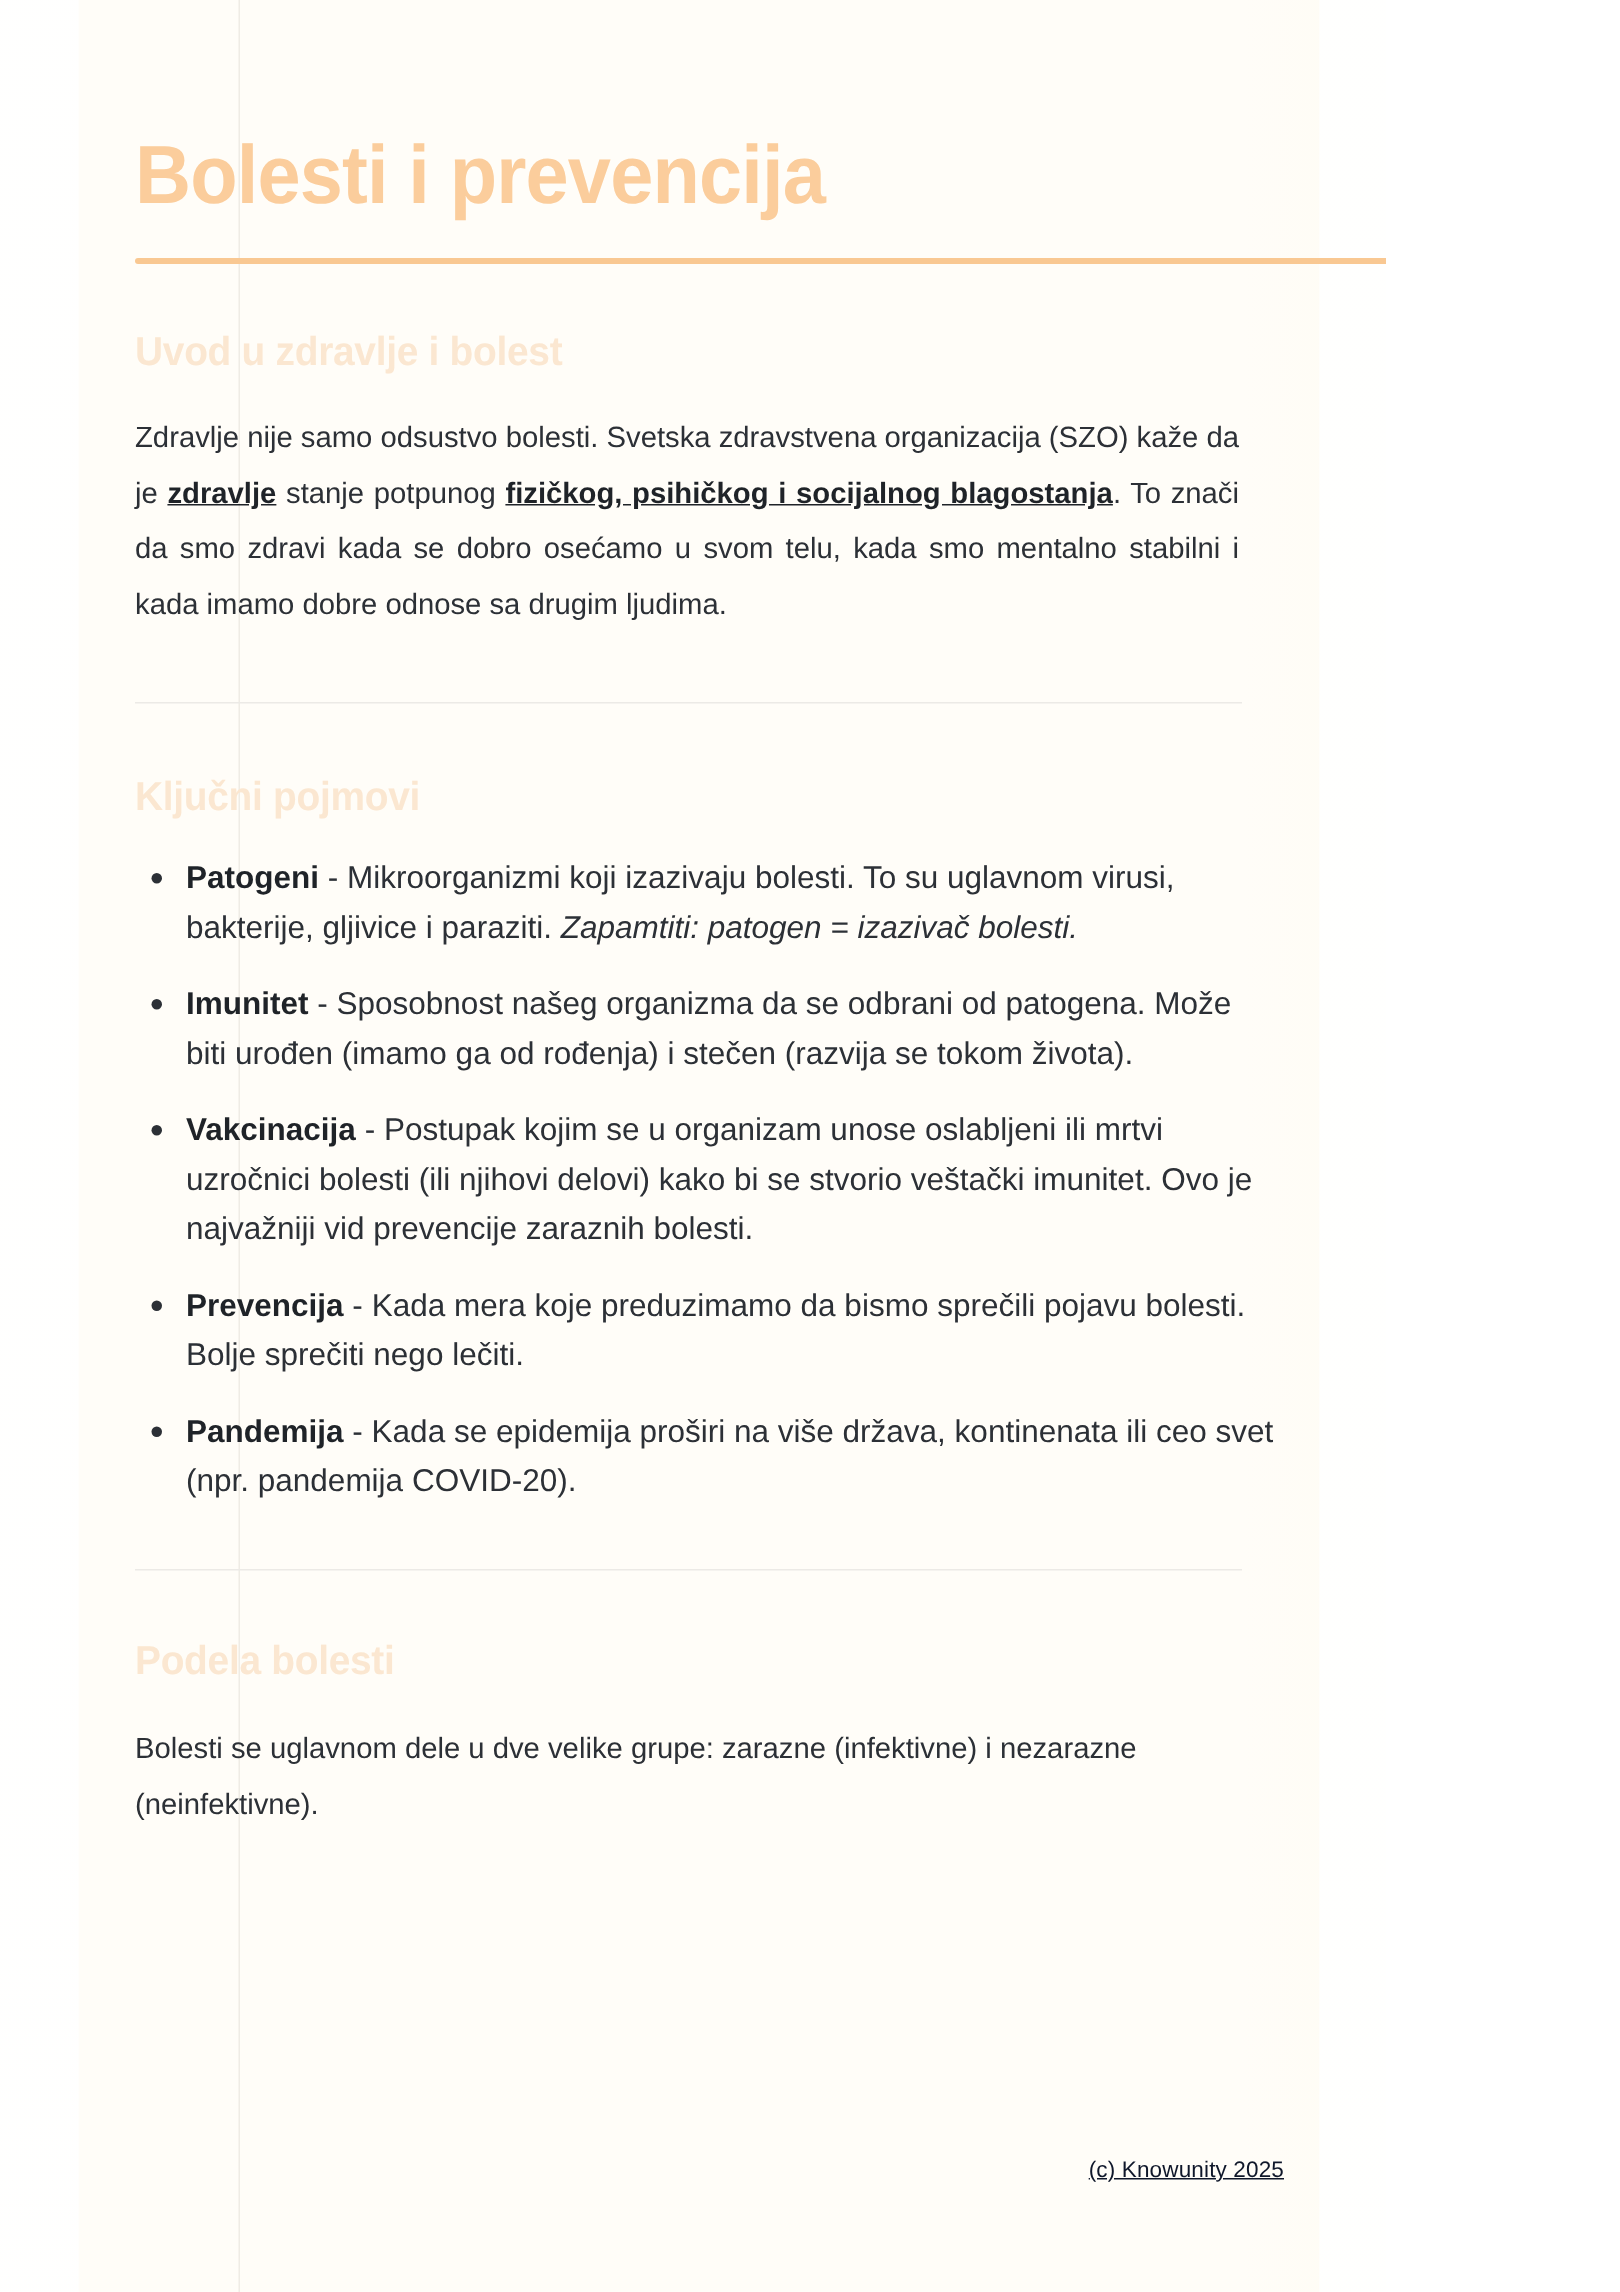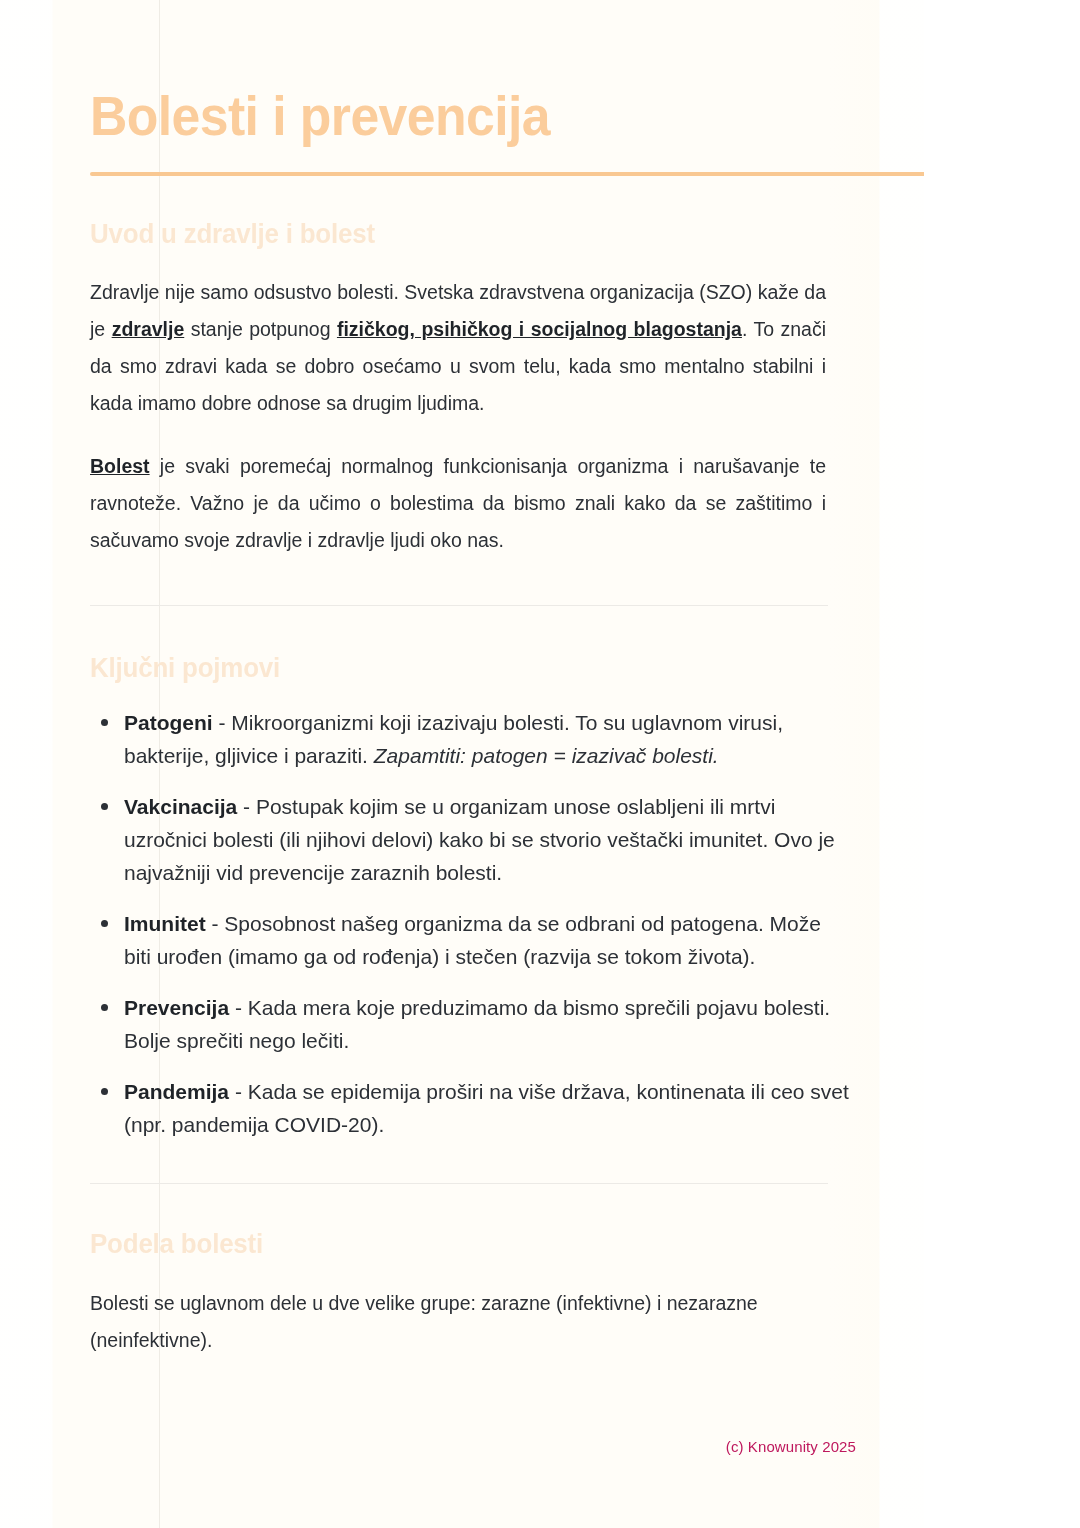--- a/index.html
+++ b/index.html
@@ -153,23 +153,24 @@
   }
   .d-1 { margin-top: 46px; }
   .d-2 { margin-top: 42px; }
 
   
   .footer-credit {
     position: absolute;
     right: 68px;
     top: 1438px;
     font-size: 15px;
-    color: #be185d;
+    color: #0f172a;
     letter-spacing: 0.1px;
     white-space: nowrap;
+    text-decoration: underline;
   }
 </style>
 </head>
 <body>
 
 <div class="page">
 
   <div class="paper-texture"></div>
   <div class="vline v1"></div>
   <div class="vline v2"></div>
@@ -178,39 +179,36 @@
 
     <h1 class="doc-title">Bolesti i prevencija</h1>
     <div class="title-rule"></div>
 
     <h2 class="section-heading h-uvod">Uvod u zdravlje i bolest</h2>
 
     <p class="para first">
       <span>Zdravlje nije samo odsustvo bolesti. Svetska zdravstvena organizacija (SZO) kaže da je </span><b>zdravlje</b><span> stanje potpunog </span><b>fizičkog, psihičkog i socijalnog blagostanja</b><span>. To znači da smo zdravi kada se dobro osećamo u svom telu, kada smo mentalno stabilni i kada imamo dobre odnose sa drugim ljudima.</span>
     </p>
 
-    <p class="para next">
-      <b>Bolest</b><span> je svaki poremećaj normalnog funkcionisanja organizma i narušavanje te ravnoteže. Važno je da učimo o bolestima da bismo znali kako da se zaštitimo i sačuvamo svoje zdravlje i zdravlje ljudi oko nas.</span>
-    </p>
 
     <hr class="divider d-1">
 
     <h2 class="section-heading h-kljucni">Ključni pojmovi</h2>
 
     <ul class="term-list">
       <li class="term-item">
         <span class="bullet"></span><span class="term">Patogeni</span><span> - </span><span>Mikroorganizmi koji izazivaju bolesti. To su uglavnom virusi, bakterije, gljivice i paraziti. </span><span class="note">Zapamtiti: patogen = izazivač bolesti.</span>
       </li>
       <li class="term-item">
+        <span class="bullet"></span><span class="term">Imunitet</span><span> - </span><span>Sposobnost našeg organizma da se odbrani od patogena. Može biti urođen (imamo ga od rođenja) i stečen (razvija se tokom života).</span><span class="note"></span>
+      </li>
+      <li class="term-item">
         <span class="bullet"></span><span class="term">Vakcinacija</span><span> - </span><span>Postupak kojim se u organizam unose oslabljeni ili mrtvi uzročnici bolesti (ili njihovi delovi) kako bi se stvorio veštački imunitet. Ovo je najvažniji vid prevencije zaraznih bolesti.</span><span class="note"></span>
       </li>
       <li class="term-item">
-        <span class="bullet"></span><span class="term">Imunitet</span><span> - </span><span>Sposobnost našeg organizma da se odbrani od patogena. Može biti urođen (imamo ga od rođenja) i stečen (razvija se tokom života).</span><span class="note"></span>
-      </li>
-      <li class="term-item">
         <span class="bullet"></span><span class="term">Prevencija</span><span> - </span><span>Kada mera koje preduzimamo da bismo sprečili pojavu bolesti. Bolje sprečiti nego lečiti.</span><span class="note"></span>
       </li>
       <li class="term-item">
         <span class="bullet"></span><span class="term">Pandemija</span><span> - </span><span>Kada se epidemija proširi na više država, kontinenata ili ceo svet (npr. pandemija COVID-20).</span><span class="note"></span>
       </li>
     </ul>
 
     <hr class="divider d-2">
 
     <h2 class="section-heading h-podela">Podela bolesti</h2>

